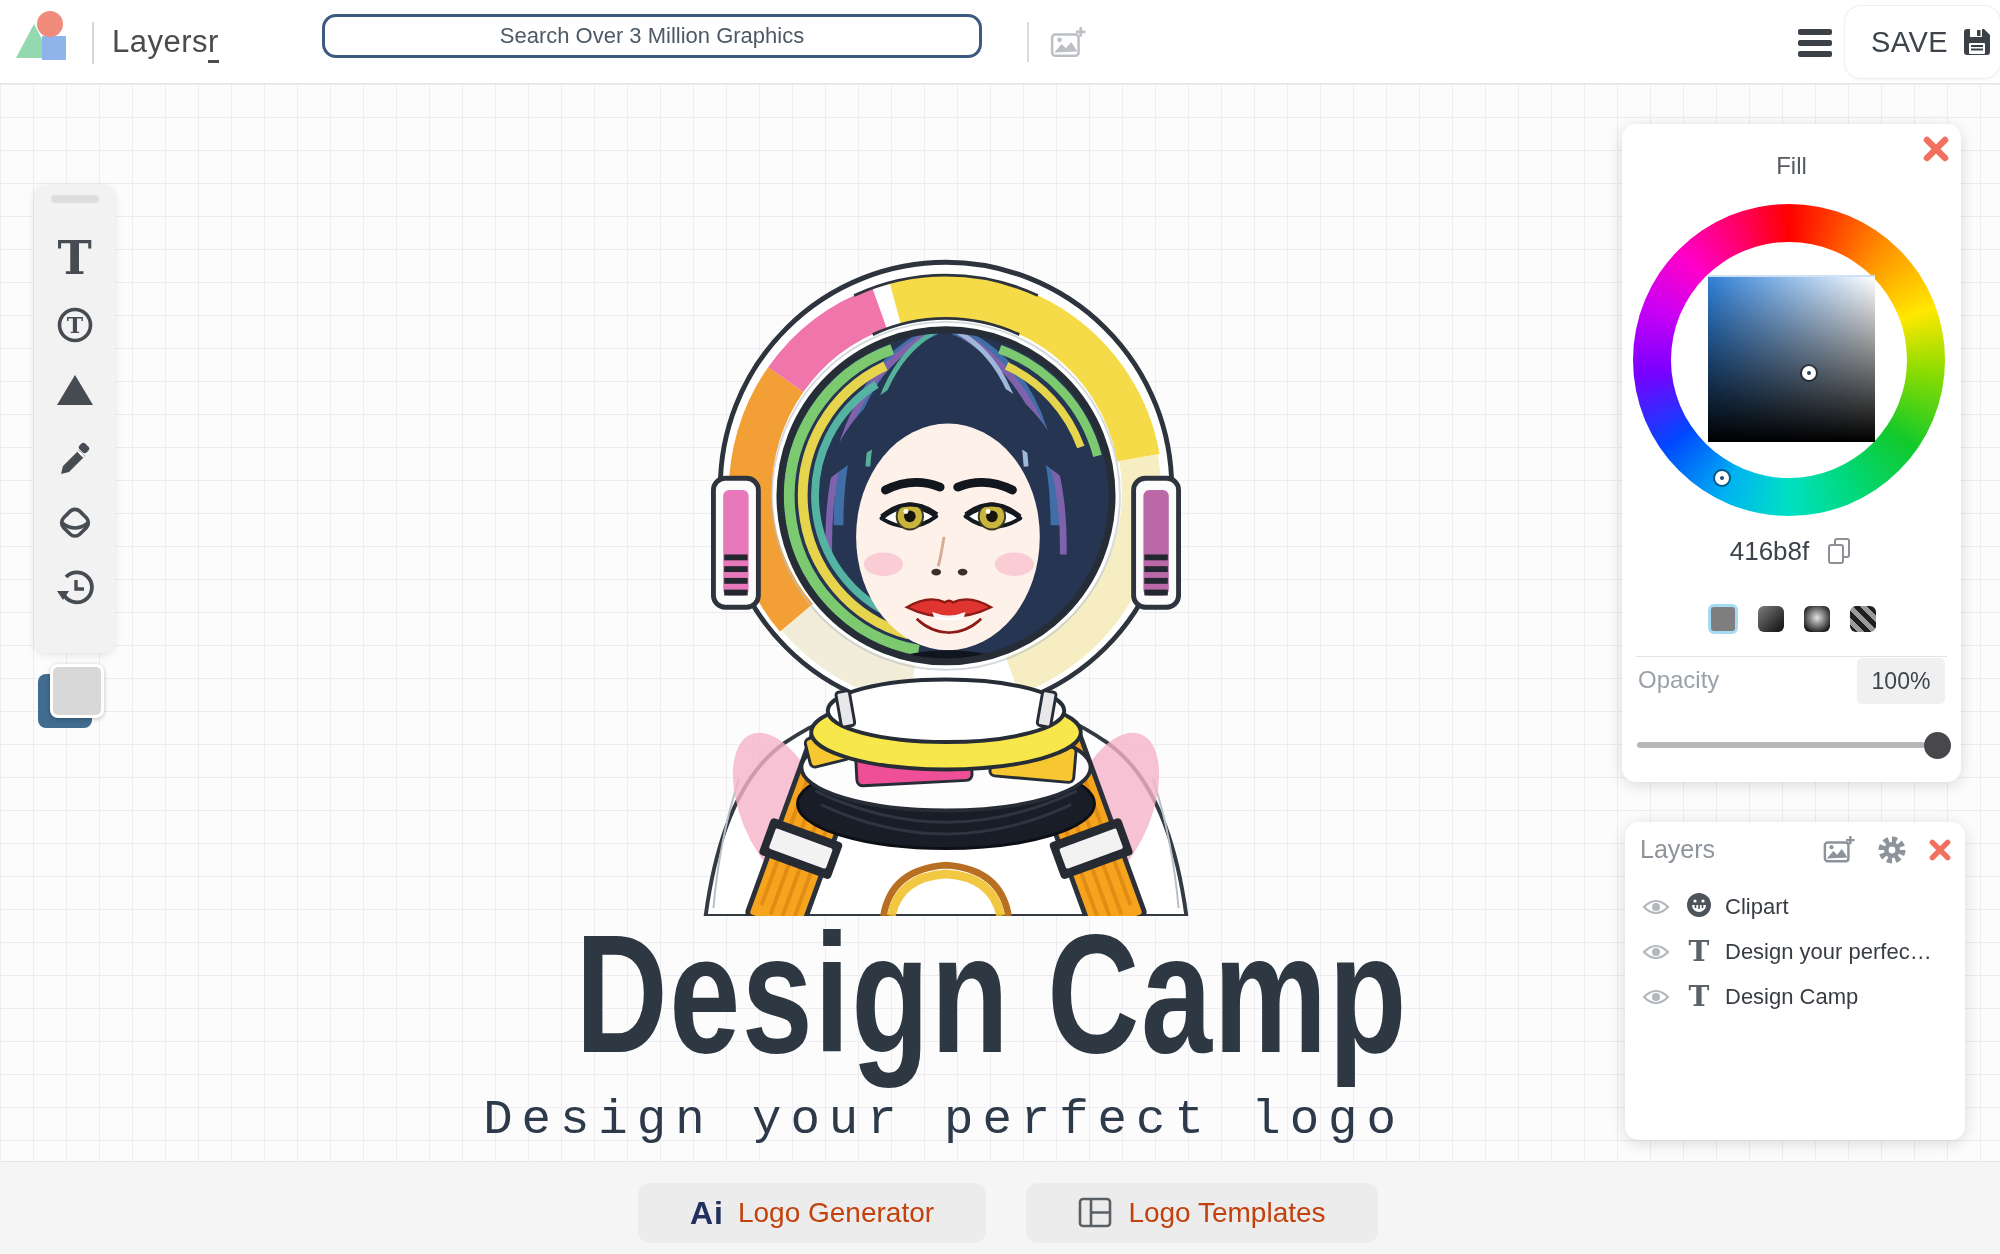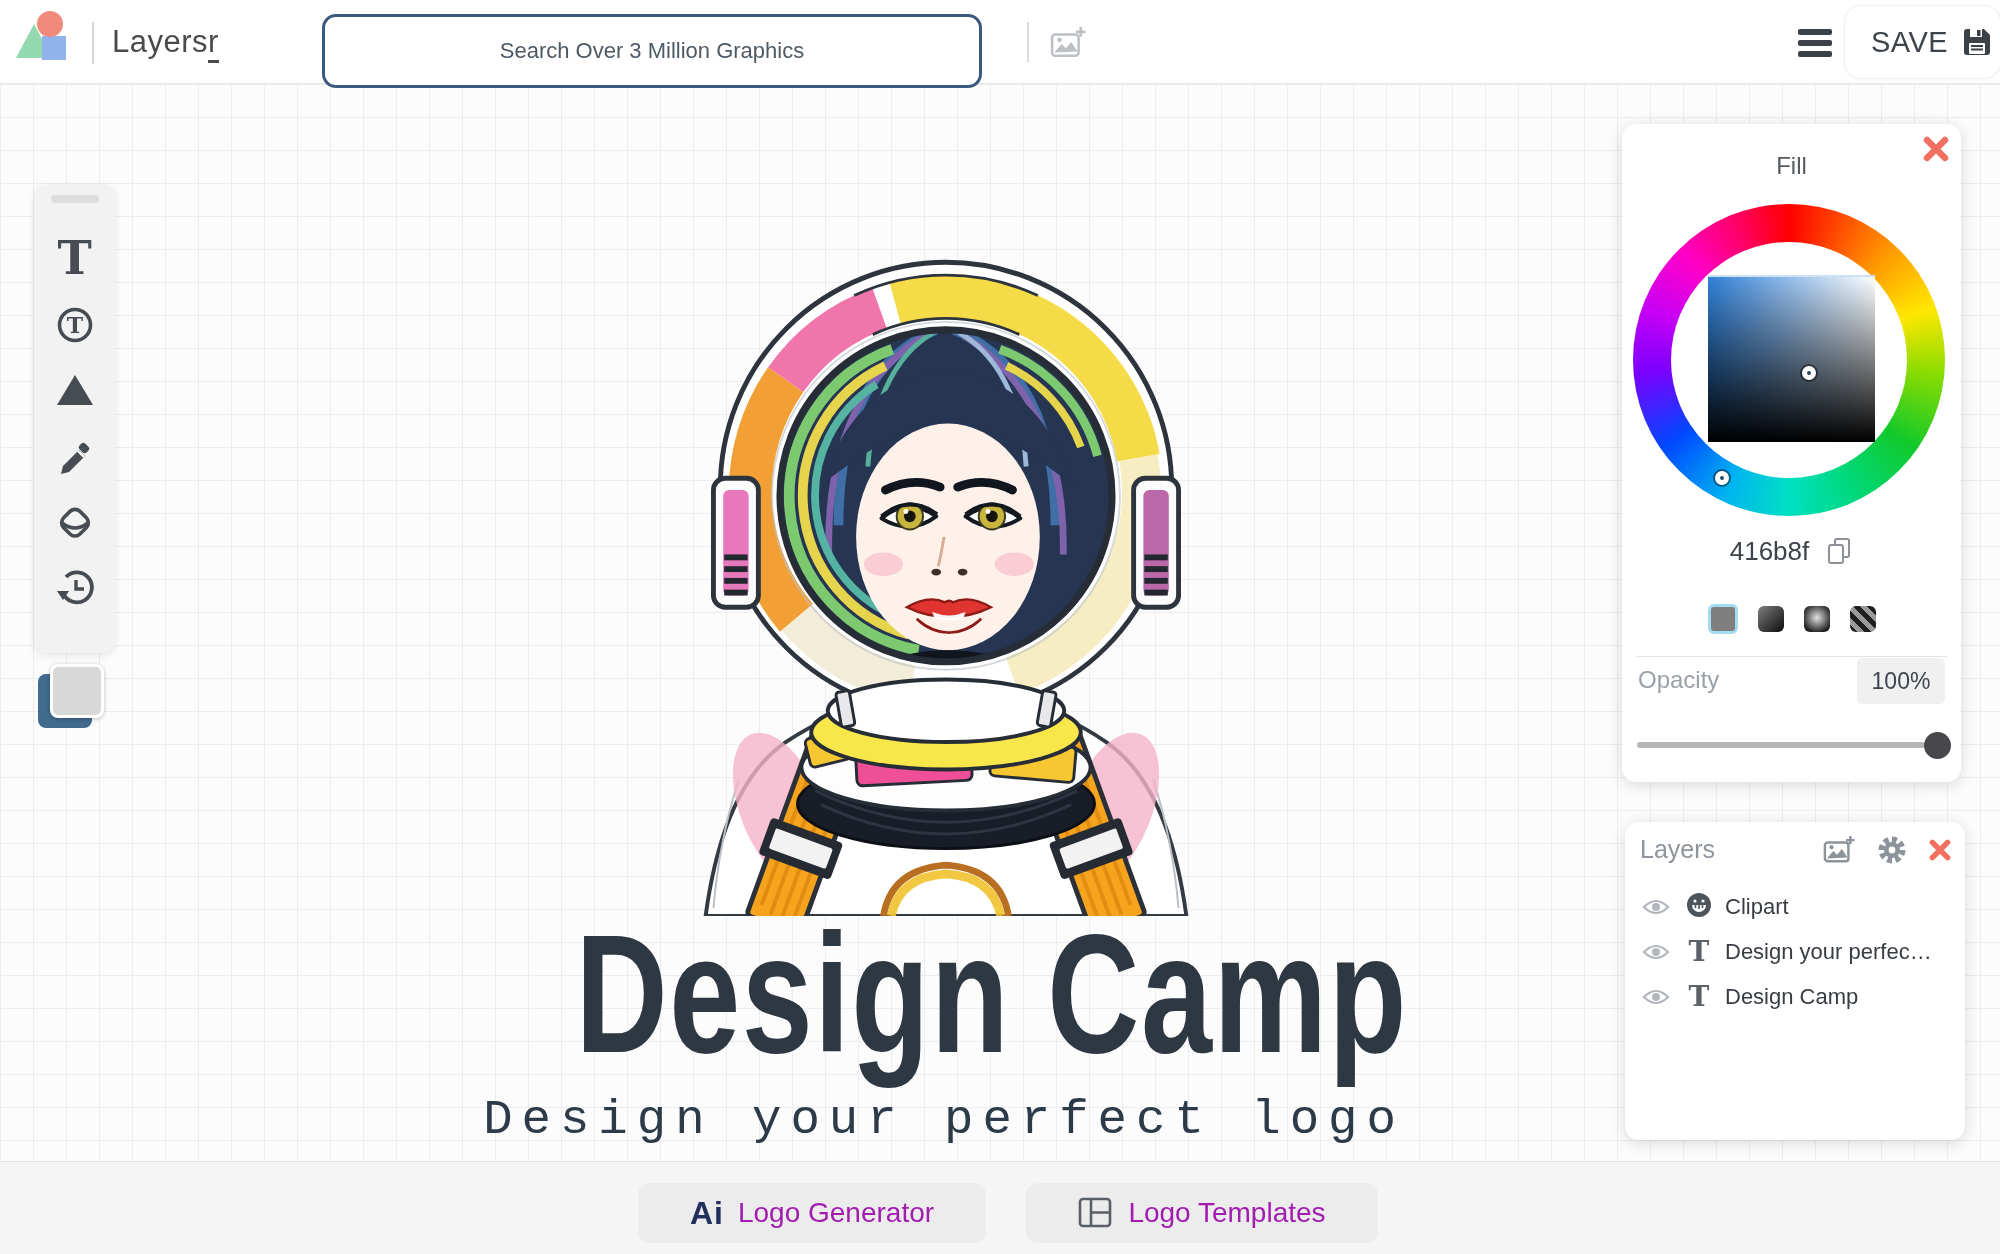--- a/index.html
+++ b/index.html
@@ -7,21 +7,21 @@
   body { font-family:"Liberation Sans", sans-serif; background:#fff; }
   .app { position:relative; width:2000px; height:1254px; }
 
   
   .header { position:absolute; left:0; top:0; width:2000px; height:84px; background:#fff;
             border-bottom:1px solid #e6e6e6; z-index:30; }
   .brand-mark { position:absolute; left:14px; top:10px; width:56px; height:58px; }
   .brand-divider { position:absolute; left:92px; top:22px; width:2px; height:42px; background:#d6d6d6; }
   .brand-text { position:absolute; left:112px; top:24px; font-size:31px; color:#4b4b4b; letter-spacing:.5px; }
   .brand-text .u { border-bottom:3px solid #4b4b4b; padding-bottom:1px; }
-  .search-box { position:absolute; left:322px; top:14px; width:660px; height:74px;
+  .search-box { position:absolute; left:322px; top:14px; width:660px; height:44px;
             border:3px solid #3c5a80; border-radius:14px; background:#fff;
             font-size:22px; color:#4d5965; text-align:center; outline:none;
             font-family:"Liberation Sans",sans-serif; }
   .search-box::placeholder { color:#4d5965; opacity:1; }
   .hdr-div2 { position:absolute; left:1027px; top:22px; width:2px; height:40px; background:#dcdcdc; }
   .hdr-img-icon { position:absolute; left:1050px; top:25px; width:36px; height:36px; }
   .hamburger { position:absolute; left:1798px; top:29px; width:34px; height:28px; cursor:pointer; }
   .hamburger span { display:block; width:34px; height:6px; background:#3c4147; border-radius:2px; margin-bottom:5px; }
   .save-btn { position:absolute; left:1845px; top:6px; width:155px; height:72px; background:#fff;
             border-radius:16px; box-shadow:0 0 0 1px #efefef, 0 1px 4px rgba(0,0,0,.06);
@@ -97,21 +97,21 @@
   .layer-label { font-size:22px; color:#383d44; white-space:nowrap; overflow:hidden; text-overflow:ellipsis; max-width:220px; }
 
   
   .footer { position:absolute; left:0; top:1161px; width:2000px; height:93px; background:#f5f5f6;
       border-top:1px solid #e6e6e6; z-index:30; }
   .ft-btn { position:absolute; top:21px; height:60px; background:#ececed; border-radius:12px;
       display:flex; align-items:center; justify-content:center; gap:14px; cursor:pointer; }
   .btn-generator { left:638px; width:348px; }
   .btn-templates { left:1026px; width:352px; }
   .ai-badge { font-size:32px; font-weight:800; color:#22305e; letter-spacing:1px; }
-  .ft-btn-label { font-size:28px; color:#a21caf; }
+  .ft-btn-label { font-size:28px; color:#c2410c; }
 </style>
 </head>
 <body>
 
 <div class="app">
 
   <div class="canvas">
 
     <svg class="clipart-svg" viewBox="0 0 520 700">
 

